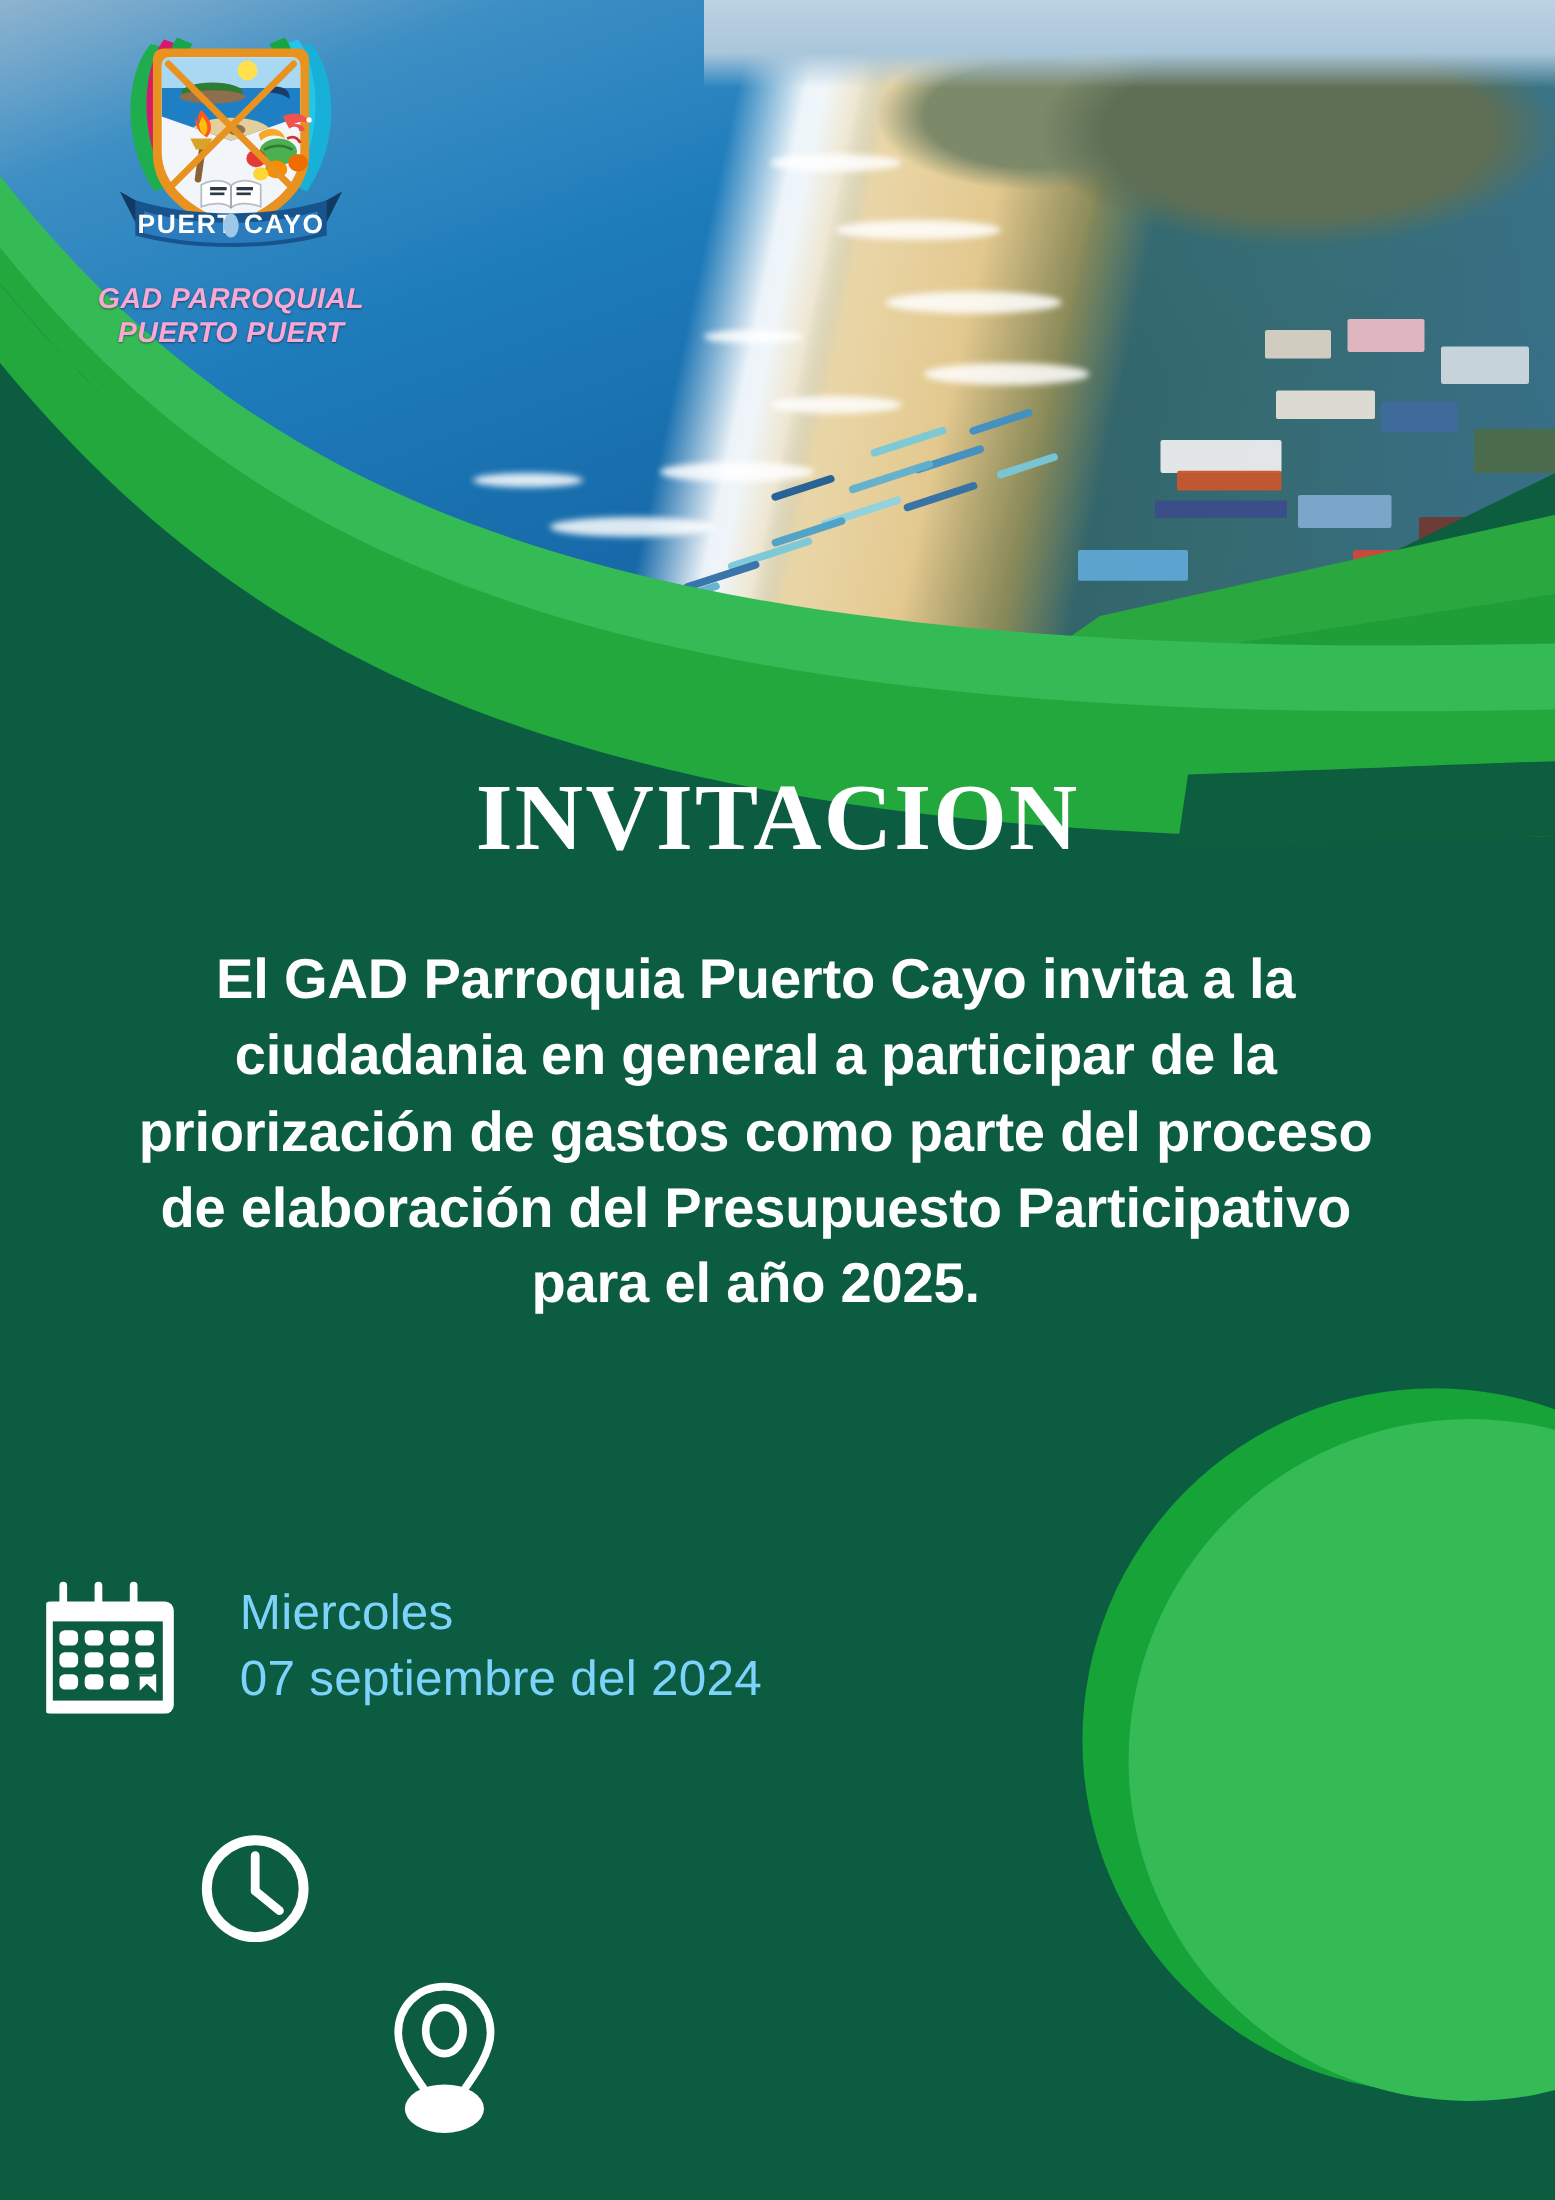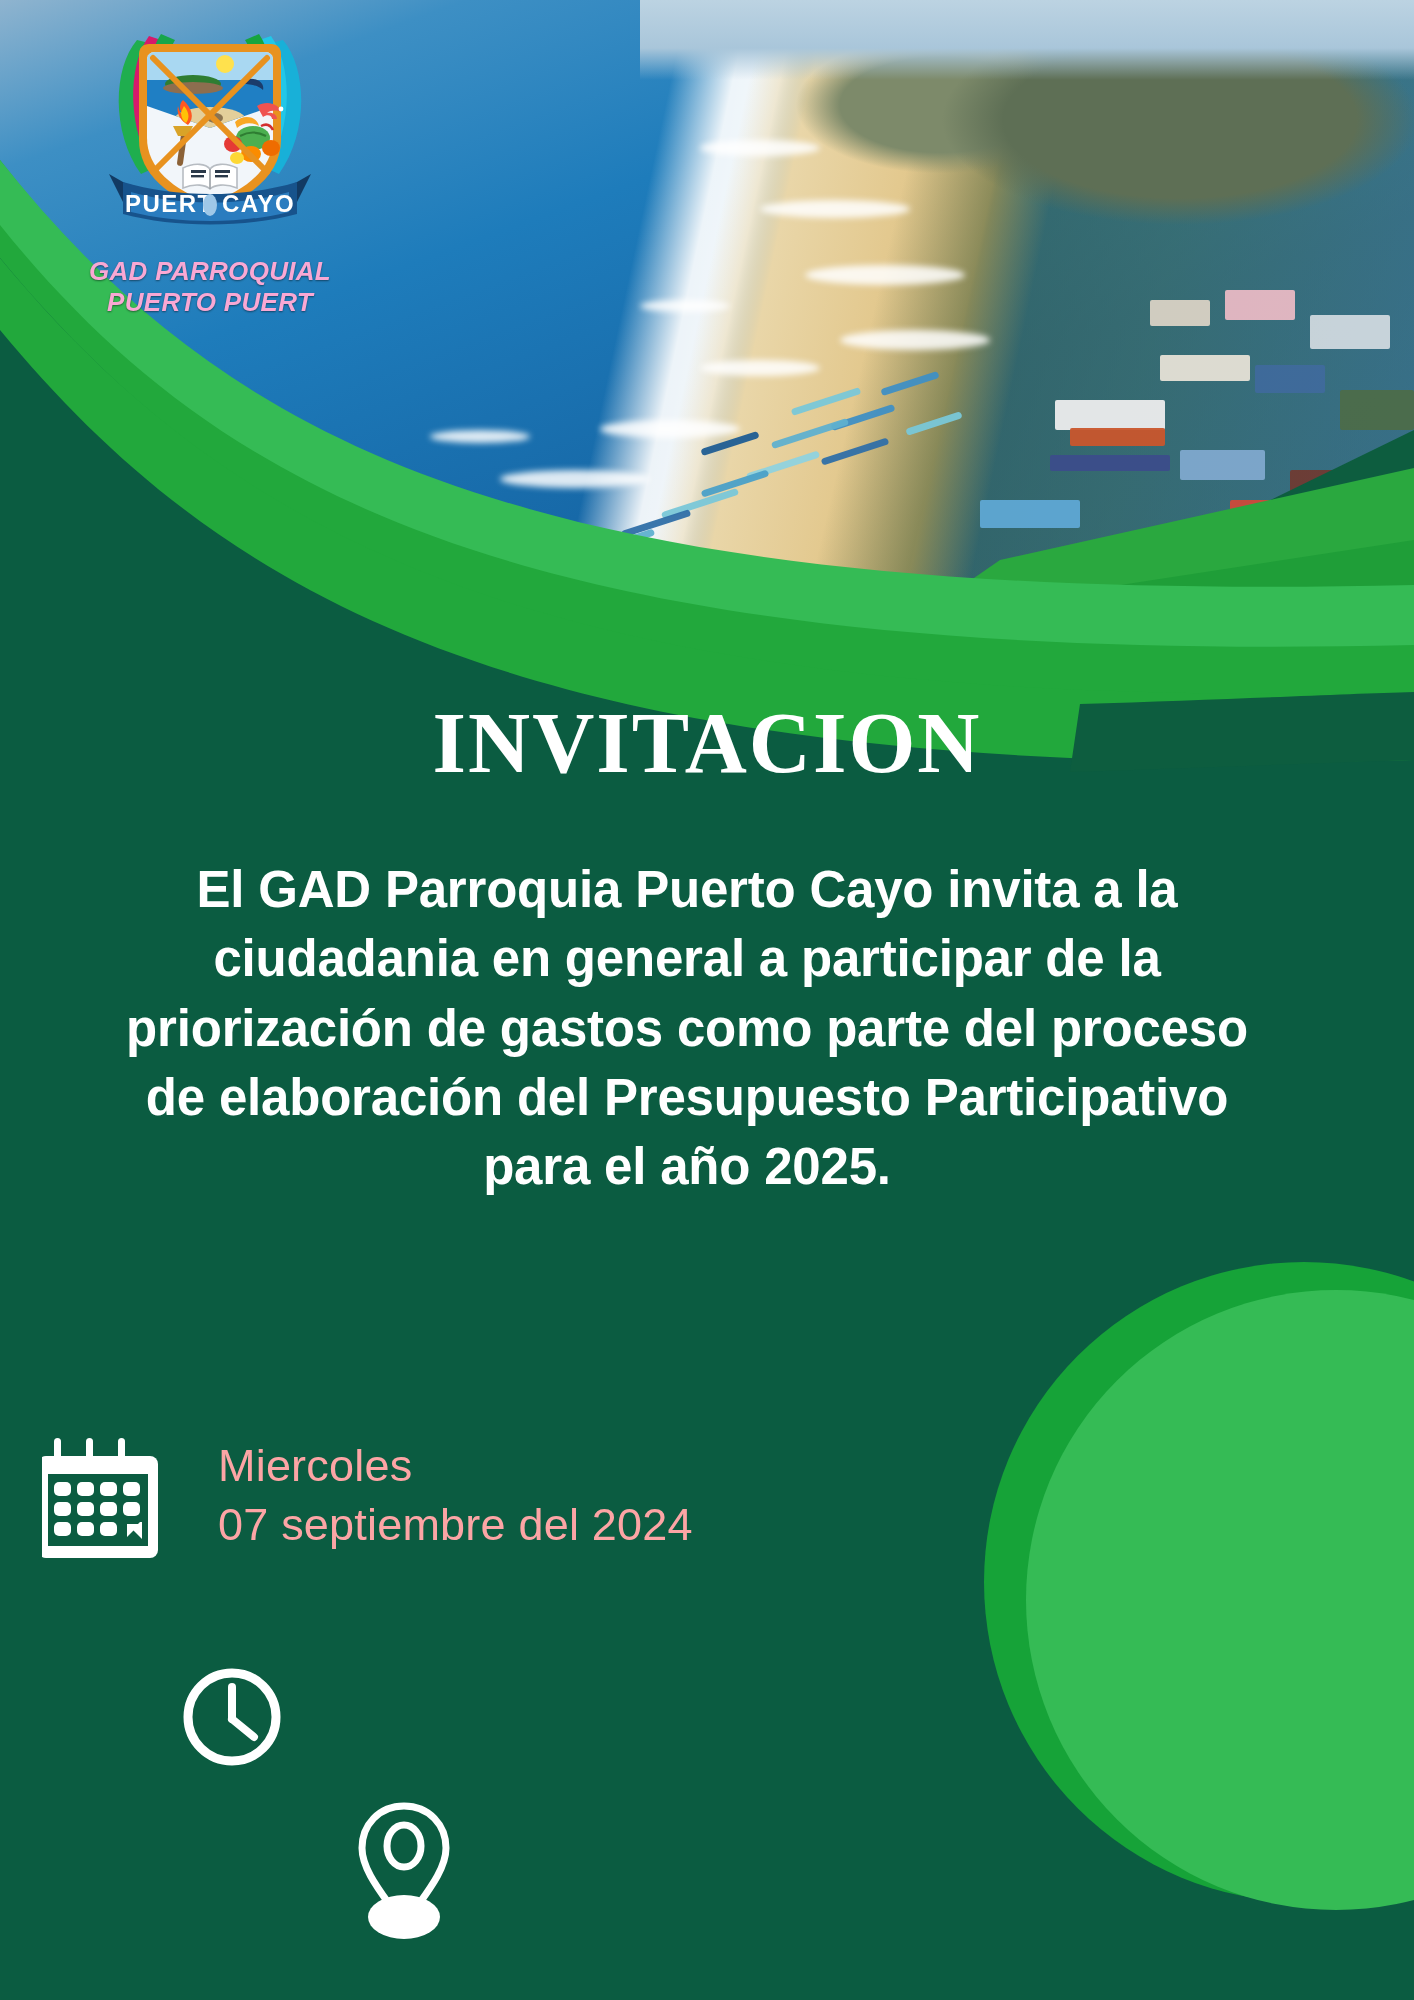--- a/index.html
+++ b/index.html
@@ -170,21 +170,21 @@
     letter-spacing: -0.2px;
     text-align: center;
   }
 
   
   .detail {
     position: absolute;
     z-index: 20;
     display: flex;
     align-items: center;
-    color: #fca5a5;
+    color: #7dd3fc;
   }
   .detail .ico {
     flex: 0 0 auto;
     display: block;
   }
   .detail .txt {
     font-size: 45px;
     line-height: 1.32;
     font-weight: normal;
     letter-spacing: 0.2px;

